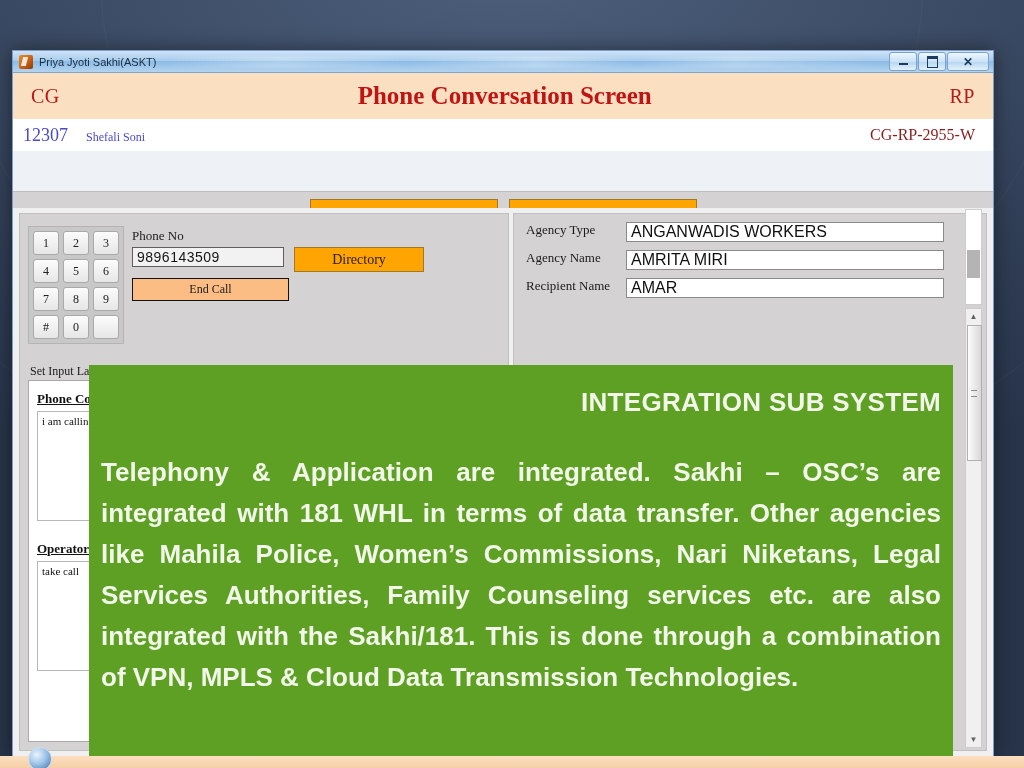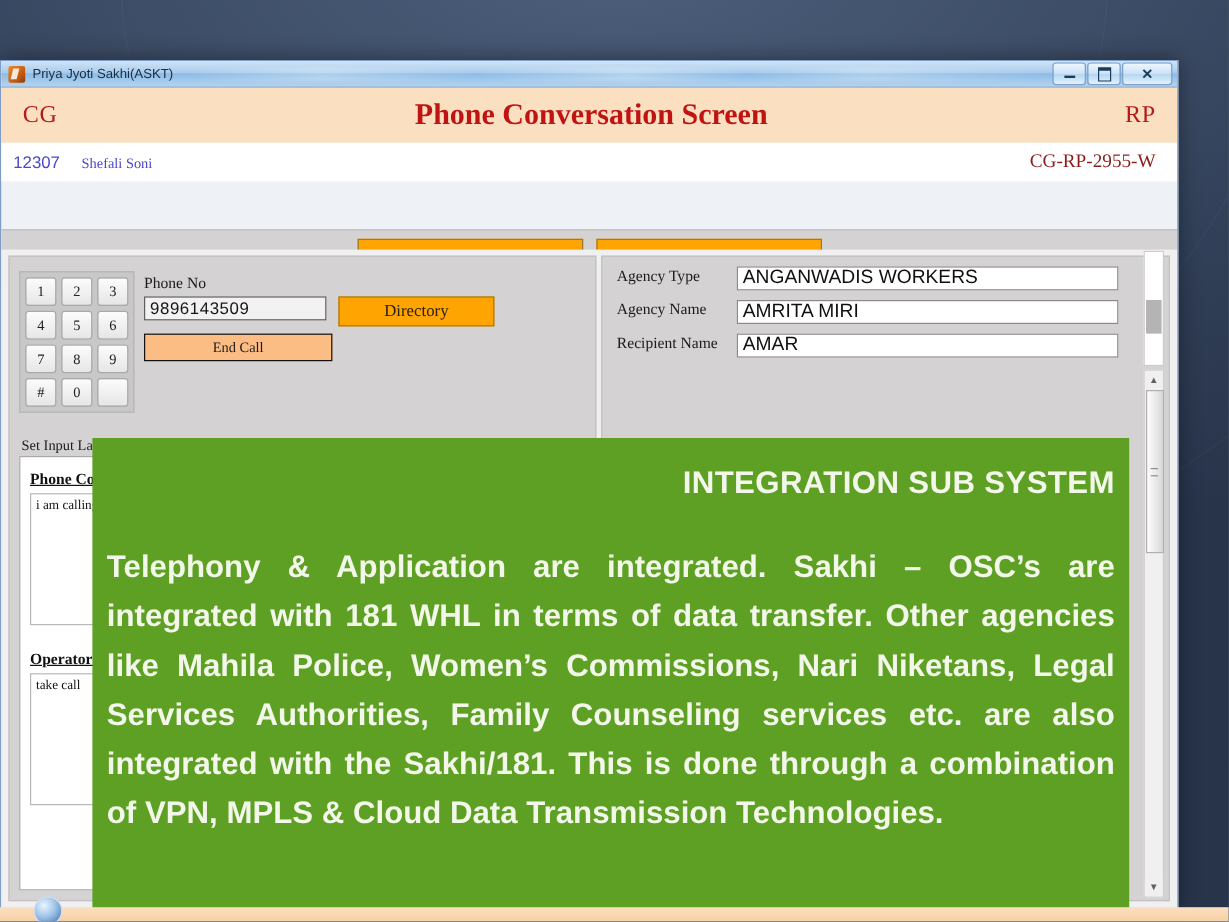--- a/index.html
+++ b/index.html
@@ -16,21 +16,21 @@
     background:
       radial-gradient(ellipse 1100px 520px at 50% -5%, #4d5f7c 0%, #3d4d67 38%, #2f3d55 70%, #28344a 100%);
   }
   .desktop .arc{
     position:absolute;left:50%;top:-480px;transform:translateX(-50%);
     border-radius:50%;border:1px solid rgba(255,255,255,0.035);
   }
 
   
   .window{
-    position:absolute;left:0px;top:50px;width:980px;height:706px;
+    position:absolute;left:12px;top:50px;width:980px;height:706px;
     background:#eef2f7;
     border:1px solid #7e9ec7;
     box-shadow:0 0 18px rgba(0,0,0,0.45);
     overflow:hidden;
   }
   .titlebar{
     height:21px;
     background:linear-gradient(to bottom,#cfe3f7 0%,#a8cdec 45%,#8dbce6 50%,#b3d4f0 100%);
     border-bottom:1px solid #7fa5cd;
     display:flex;align-items:center;
@@ -87,21 +87,21 @@
   .banner-title{
     font-family:"Liberation Serif",serif;font-size:25px;color:#c01414;
     font-weight:bold;
   }
   .app-subbar{
     height:32px;background:#ffffff;
     display:flex;align-items:center;justify-content:space-between;
     padding:0 18px 0 10px;box-sizing:border-box;
   }
   .sub-left{display:flex;align-items:baseline;gap:18px;}
-  .sub-id{font-size:14px;color:#4a49c9;font-family:Liberation Sans, sans-serif;}
+  .sub-id{font-size:18px;color:#4a49c9;font-family:Liberation Serif, serif;}
   .sub-name{font-size:12px;color:#4a49c9;font-family:"Liberation Serif",serif;}
   .sub-code{font-size:16px;color:#8b1c1c;font-family:"Liberation Serif",serif;}
 
   
   .toolbar{
     height:46px;background:#d4d2d2;border-top:1px solid #bdbdbd;
     display:flex;align-items:center;justify-content:center;gap:11px;
     box-sizing:border-box;
     margin-top:40px;
   }

